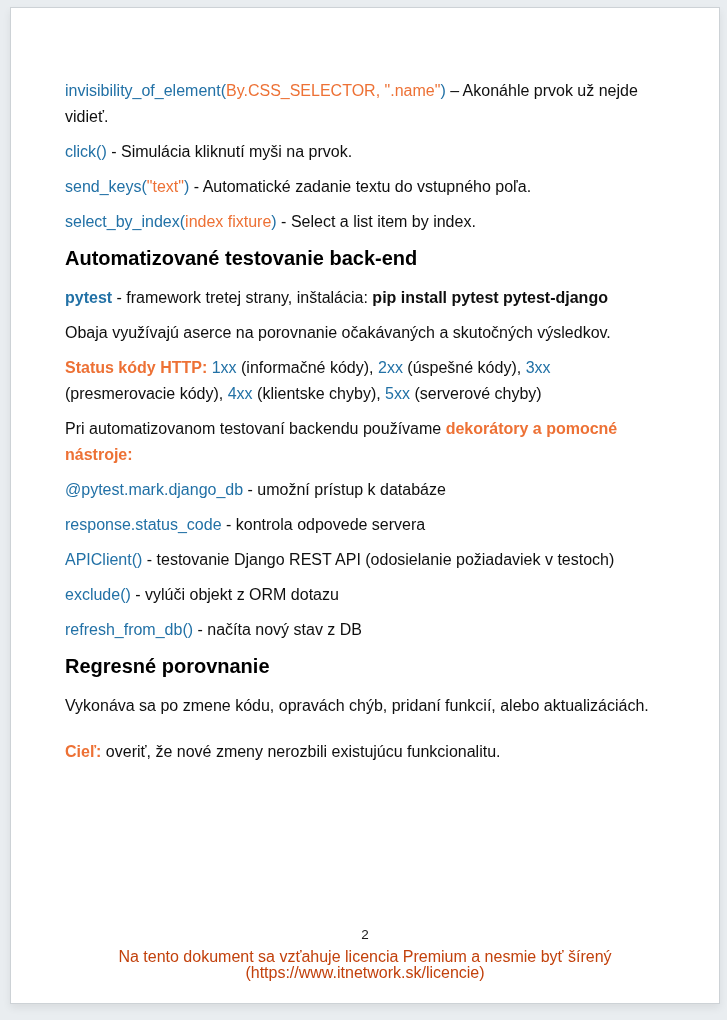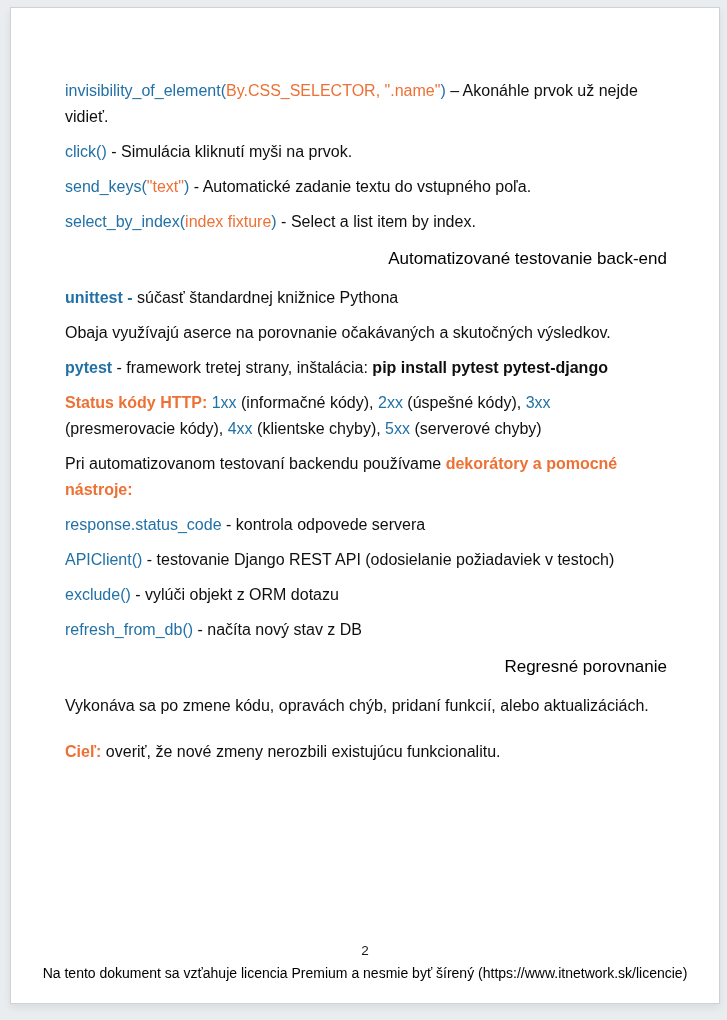--- a/index.html
+++ b/index.html
@@ -31,24 +31,24 @@
     padding: 70px 54px 0 54px;
     width: 710px;
     color: var(--text);
     font-size: 16px;
     line-height: 26px;
   }
   .para {
     margin: 0 8px 9px 0;
   }
   .heading {
-    font-size: 17px;
+    font-size: 20px;
     line-height: 29px;
-    font-weight: normal;
-    text-align: right;
+    font-weight: bold;
+    text-align: left;
     margin: 4px 0 12px 0;
     color: #000000;
   }
   .t-blue { color: var(--blue); }
   .t-orange { color: var(--orange); }
   .t-bold { font-weight: bold; }
   .mt-extra { margin-top: 20px; }
   .footer {
     position: absolute;
     left: 0;
@@ -57,52 +57,52 @@
     text-align: center;
     color: #333333;
   }
   .page-num {
     font-size: 13.5px;
     line-height: 16px;
     margin-bottom: 6px;
     color: #1a1a1a;
   }
   .license {
-    font-size: 14px;
+    font-size: 16px;
     line-height: 16px;
-    color: #000000;
+    color: #c2410c;
   }
 </style>
 </head>
 <body>
 
 <div class="page">
   <div class="content">
 
     <p class="para"><span class="t-blue">invisibility_of_element(</span><span class="t-orange">By.CSS_SELECTOR, ".name"</span><span class="t-blue">)</span><span> – Akonáhle prvok už nejde vidieť.</span></p>
 
     <p class="para"><span class="t-blue">click()</span><span> - Simulácia kliknutí myši na prvok.</span></p>
 
     <p class="para"><span class="t-blue">send_keys(</span><span class="t-orange">"text"</span><span class="t-blue">)</span><span> - Automatické zadanie textu do vstupného poľa.</span></p>
 
     <p class="para"><span class="t-blue">select_by_index(</span><span class="t-orange">index fixture</span><span class="t-blue">)</span><span> - Select a list item by index.</span></p>
 
     <h2 class="heading">Automatizované testovanie back-end</h2>
 
-    <p class="para"><span class="t-blue t-bold">unittest -</span><span> súčasť štandardnej knižnice Pythona</span></p>
+
+    <p class="para"><span class="t-blue t-bold">pytest</span><span> - framework tretej strany, inštalácia: </span><span class="t-bold">pip install pytest pytest-django</span></p>
 
     <p class="para"><span>Obaja využívajú aserce na porovnanie očakávaných a skutočných výsledkov.</span></p>
-
-    <p class="para"><span class="t-blue t-bold">pytest</span><span> - framework tretej strany, inštalácia: </span><span class="t-bold">pip install pytest pytest-django</span></p>
 
     <p class="para"><span class="t-orange t-bold">Status kódy HTTP: </span><span class="t-blue">1xx</span><span> (informačné kódy), </span><span class="t-blue">2xx</span><span> (úspešné kódy), </span><span class="t-blue">3xx</span><span> (presmerovacie kódy), </span><span class="t-blue">4xx</span><span> (klientske chyby), </span><span class="t-blue">5xx</span><span> (serverové chyby)</span></p>
 
     <p class="para"><span>Pri automatizovanom testovaní backendu používame </span><span class="t-orange t-bold">dekorátory a pomocné nástroje:</span></p>
 
 
+    <p class="para"><span class="t-blue">@pytest.mark.django_db</span><span> - umožní prístup k databáze</span></p>
 
     <p class="para"><span class="t-blue">response.status_code</span><span> - kontrola odpovede servera</span></p>
 
     <p class="para"><span class="t-blue">APIClient()</span><span> - testovanie Django REST API (odosielanie požiadaviek v testoch)</span></p>
 
     <p class="para"><span class="t-blue">exclude()</span><span> - vylúči objekt z ORM dotazu</span></p>
 
     <p class="para"><span class="t-blue">refresh_from_db()</span><span> - načíta nový stav z DB</span></p>
 
     <h2 class="heading">Regresné porovnanie</h2>

